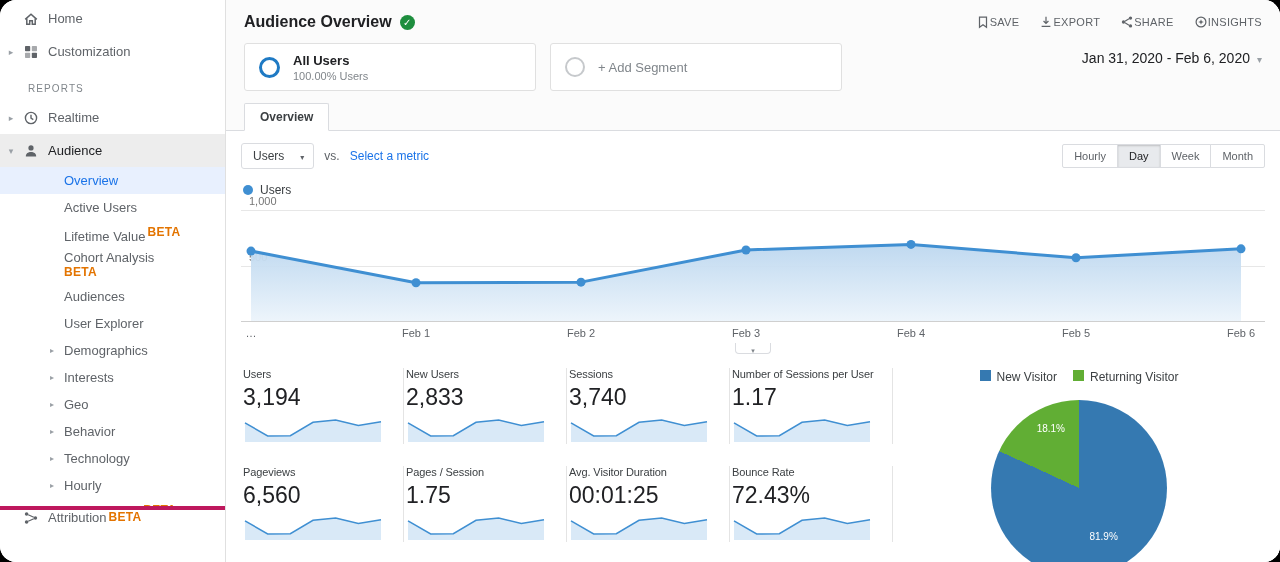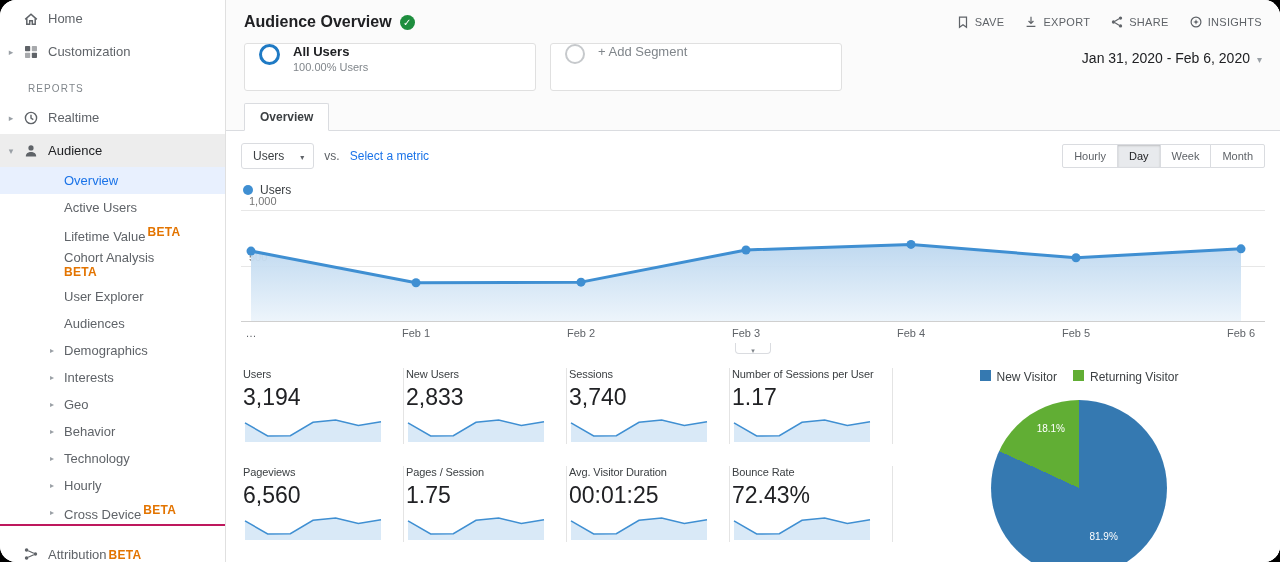--- a/index.html
+++ b/index.html
@@ -17,35 +17,35 @@
   .slabel{margin-left:4px;white-space:nowrap}
   .section-label{font-size:10px;letter-spacing:1.1px;color:#80868b;padding:15px 0 7px 28px}
   #audience-children{flex:1;overflow:hidden}
   .crow{display:flex;align-items:center;min-height:27px;padding-left:50px;cursor:pointer;color:#5f6368}
   .crow-selected{background:#e8f0fe;color:#1a73e8}
   .carrow{width:14px;font-size:8px;color:#9aa0a6}
   .clabel{white-space:nowrap}
   .beta{color:#e37400;font-size:12px;font-weight:bold;margin-left:2px;vertical-align:super;letter-spacing:.3px}
   .beta-below{display:flex;flex-direction:column;align-items:flex-start;line-height:1.15;padding:3px 0}
   .beta-below .beta{vertical-align:baseline;margin-left:0}
-  .sidebar-bottom{border-top:2px solid #be185d;height:38px;display:flex;align-items:flex-end;cursor:pointer}
+  .sidebar-bottom{border-top:4px solid #be185d;height:56px;display:flex;align-items:flex-start;cursor:pointer}
 
   
   .main{flex:1;display:flex;flex-direction:column;background:#fff;overflow:hidden}
   .topbar{display:flex;align-items:center;padding:13px 18px 8px 18px;background:#fbfbfb}
   .page-title{font-size:16px;font-weight:bold;color:#202124}
   .verified{width:15px;height:15px;border-radius:50%;background:#1e8e3e;color:#fff;font-size:10px;display:flex;align-items:center;justify-content:center;margin-left:8px}
   .verified::after{content:"✓"}
   .actions{margin-left:auto;display:flex;gap:20px}
-  .hact{display:flex;align-items:center;gap:5px;background:none;border:none;color:#5f6368;font-size:11px;letter-spacing:.3px;cursor:pointer;font-family:inherit}
+  .hact{display:flex;align-items:center;background:none;border:none;color:#5f6368;font-size:11px;letter-spacing:.3px;cursor:pointer;font-family:inherit}
   .hicon{display:flex}
   .hicon svg{width:14px;height:14px;display:block}
 
   .segment-row{display:flex;align-items:flex-start;padding:4px 18px 12px 18px;background:#fbfbfb}
-  .segment-card{width:292px;height:48px;background:#fff;border:1px solid #e0e0e0;border-radius:3px;display:flex;padding:0 14px;gap:13px;margin-right:14px;cursor:pointer}
+  .segment-card{width:292px;height:48px;background:#fff;border:1px solid #e0e0e0;border-radius:3px;display:flex;align-items:center;padding:0 14px;gap:13px;margin-right:14px;cursor:pointer}
   .seg-ring{width:21px;height:21px;min-width:21px;border-radius:50%;border:3px solid #1f7ac4;background:#fff}
   .seg-ring.gray{border:2px solid #c6c9cc;width:20px;height:20px;min-width:20px}
   .seg-title{font-size:13px;font-weight:bold;color:#202124}
   .seg-sub{font-size:11px;color:#80868b;margin-top:2px}
   .add-label{color:#80868b;font-size:13px}
   .date-range{margin-left:auto;display:flex;align-items:center;gap:7px;font-size:14px;color:#202124;cursor:pointer;padding-top:7px}
   .date-caret::after{content:"▾";color:#9aa0a6;font-size:10px}
 
   .tab-row{padding:0 18px;border-bottom:1px solid #dadce0;display:flex;background:#fbfbfb}
   .tab{font-size:12px;font-weight:bold;color:#3c4043;background:#fff;border:1px solid #dadce0;border-bottom:1px solid #fff;padding:6px 15px;border-radius:2px 2px 0 0;margin-bottom:-1px;cursor:pointer}
@@ -157,25 +157,25 @@
         </div>
         <div class="crow">
           <span class="carrow"></span>
           <span class="clabel beta-below">
             <span>Cohort Analysis</span>
             <sup class="beta">BETA</sup>
           </span>
         </div>
         <div class="crow">
           <span class="carrow"></span>
+          <span class="clabel"><span>Audiences</span></span>
+        </div>
+        <div class="crow">
+          <span class="carrow"></span>
           <span class="clabel"><span>User Explorer</span></span>
-        </div>
-        <div class="crow">
-          <span class="carrow"></span>
-          <span class="clabel"><span>Audiences</span></span>
         </div>
         <div class="crow">
           <span class="carrow">▸</span>
           <span class="clabel"><span>Demographics</span></span>
         </div>
         <div class="crow">
           <span class="carrow">▸</span>
           <span class="clabel"><span>Interests</span></span>
         </div>
         <div class="crow">

